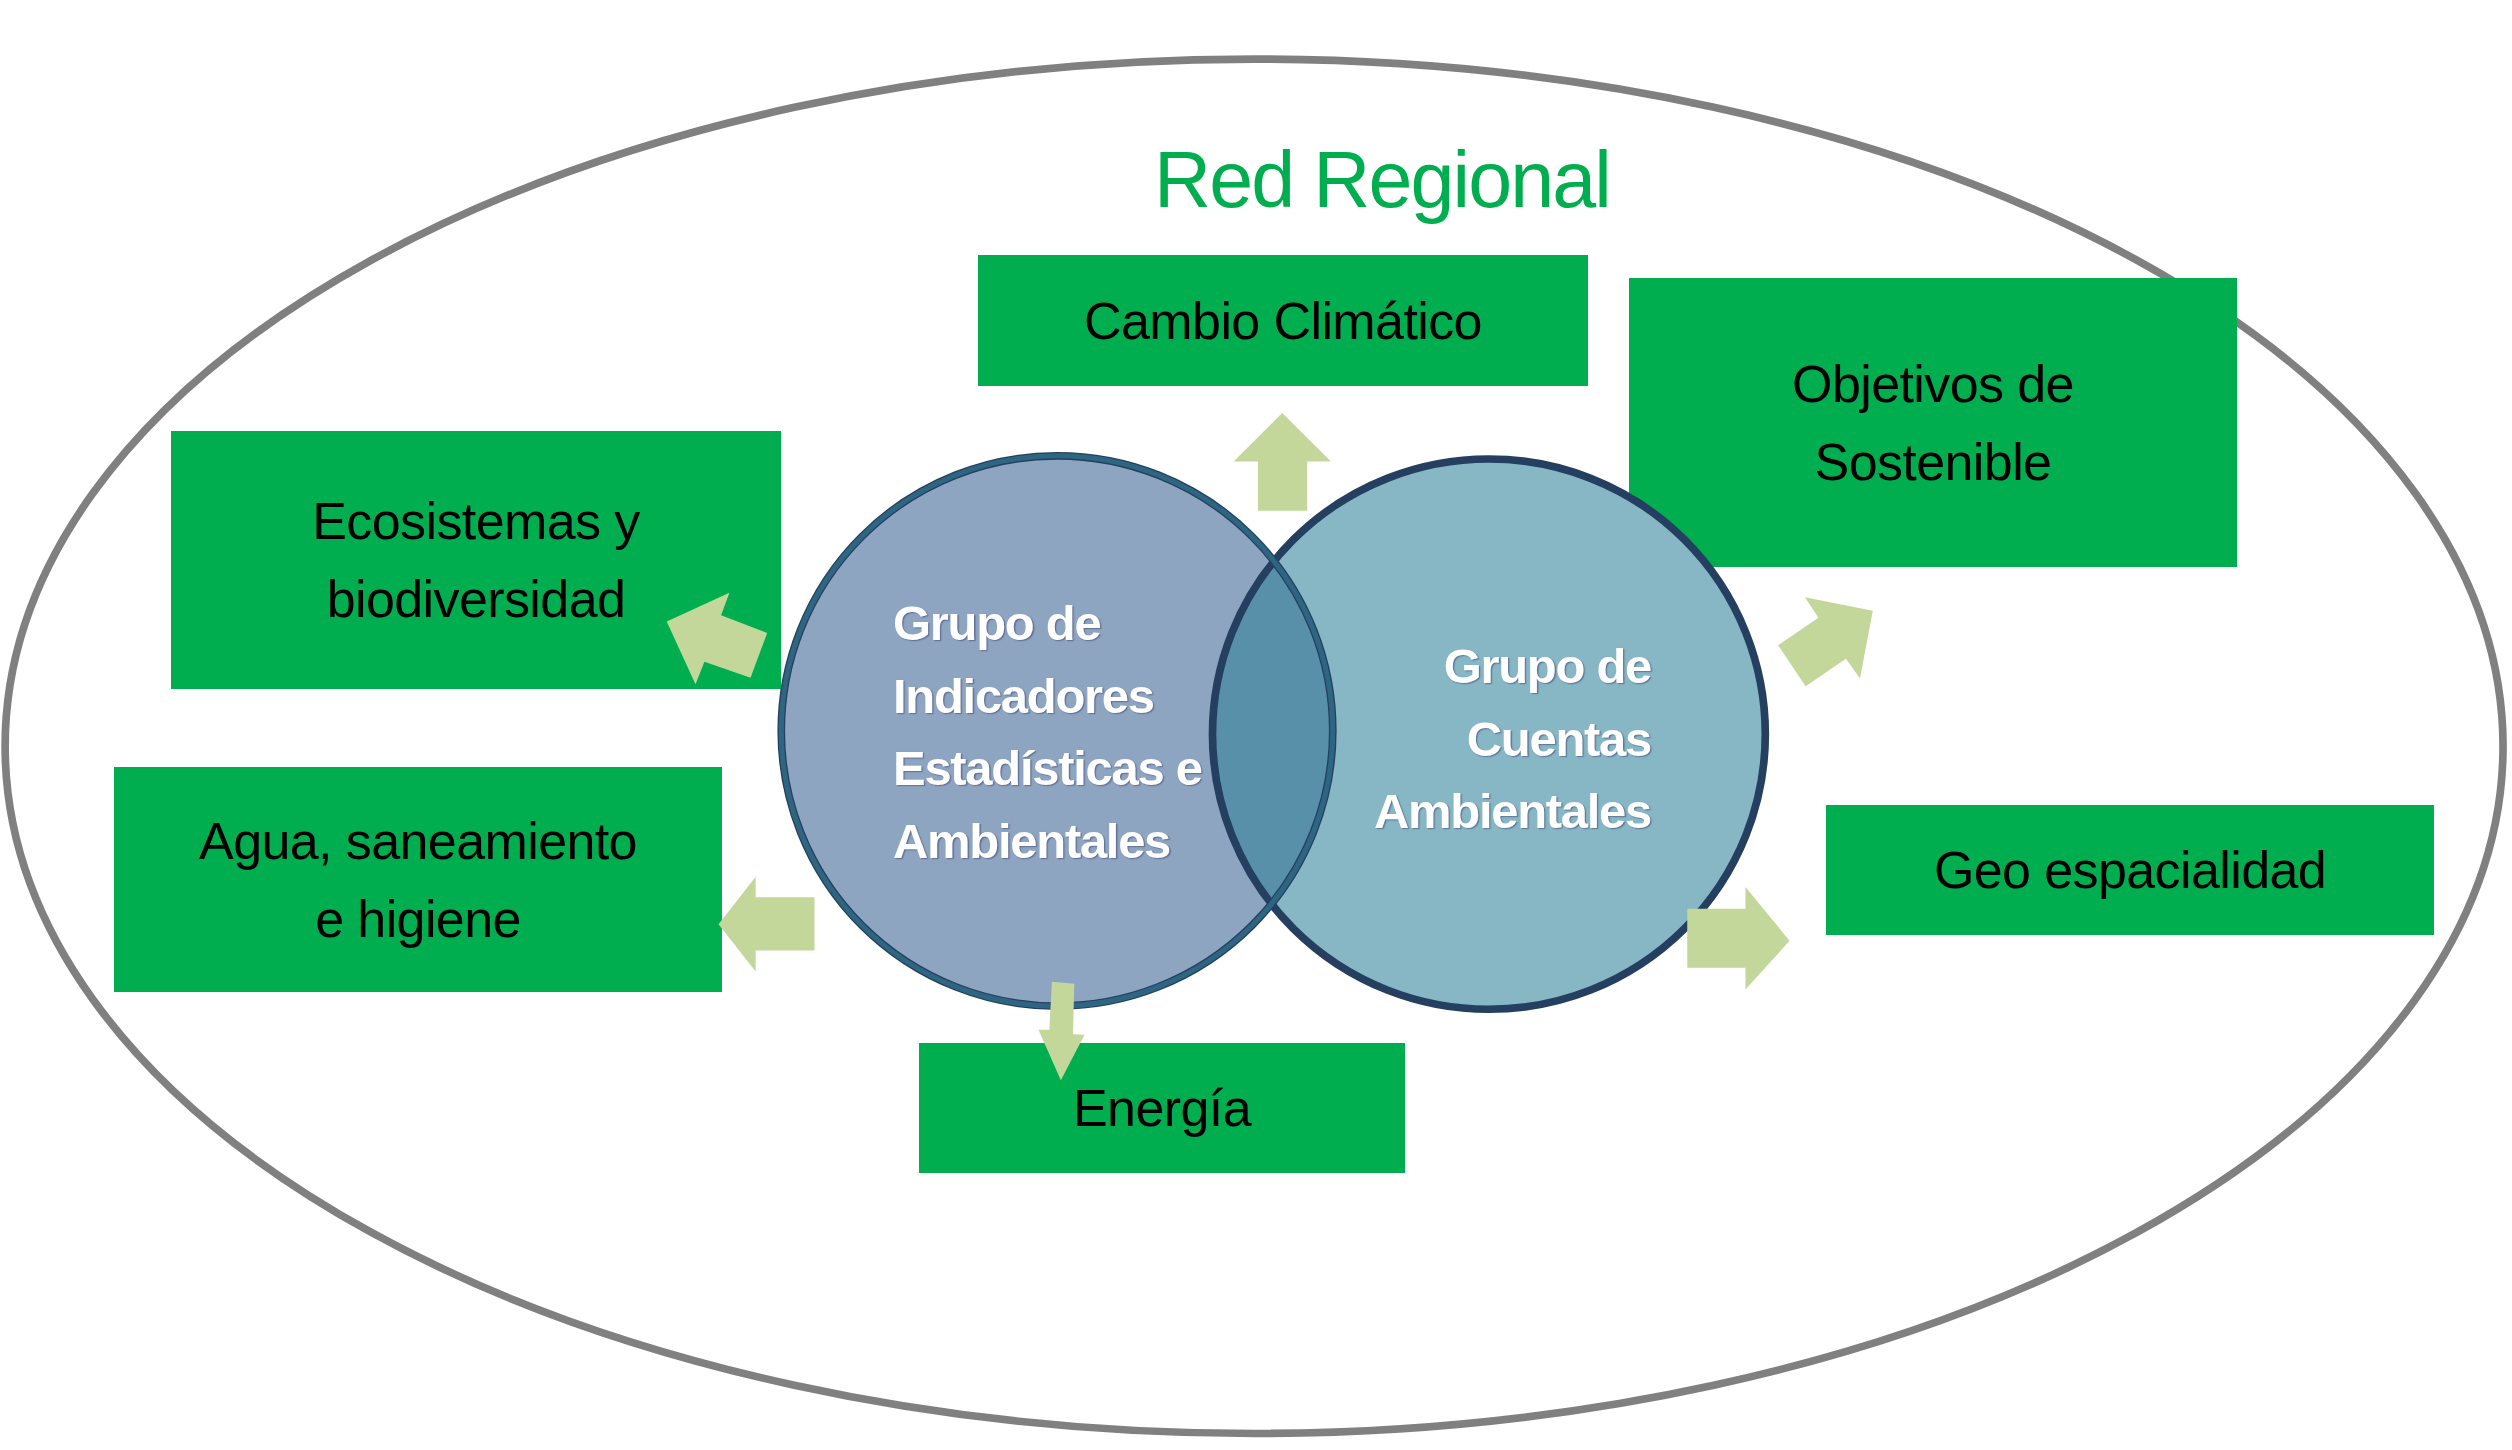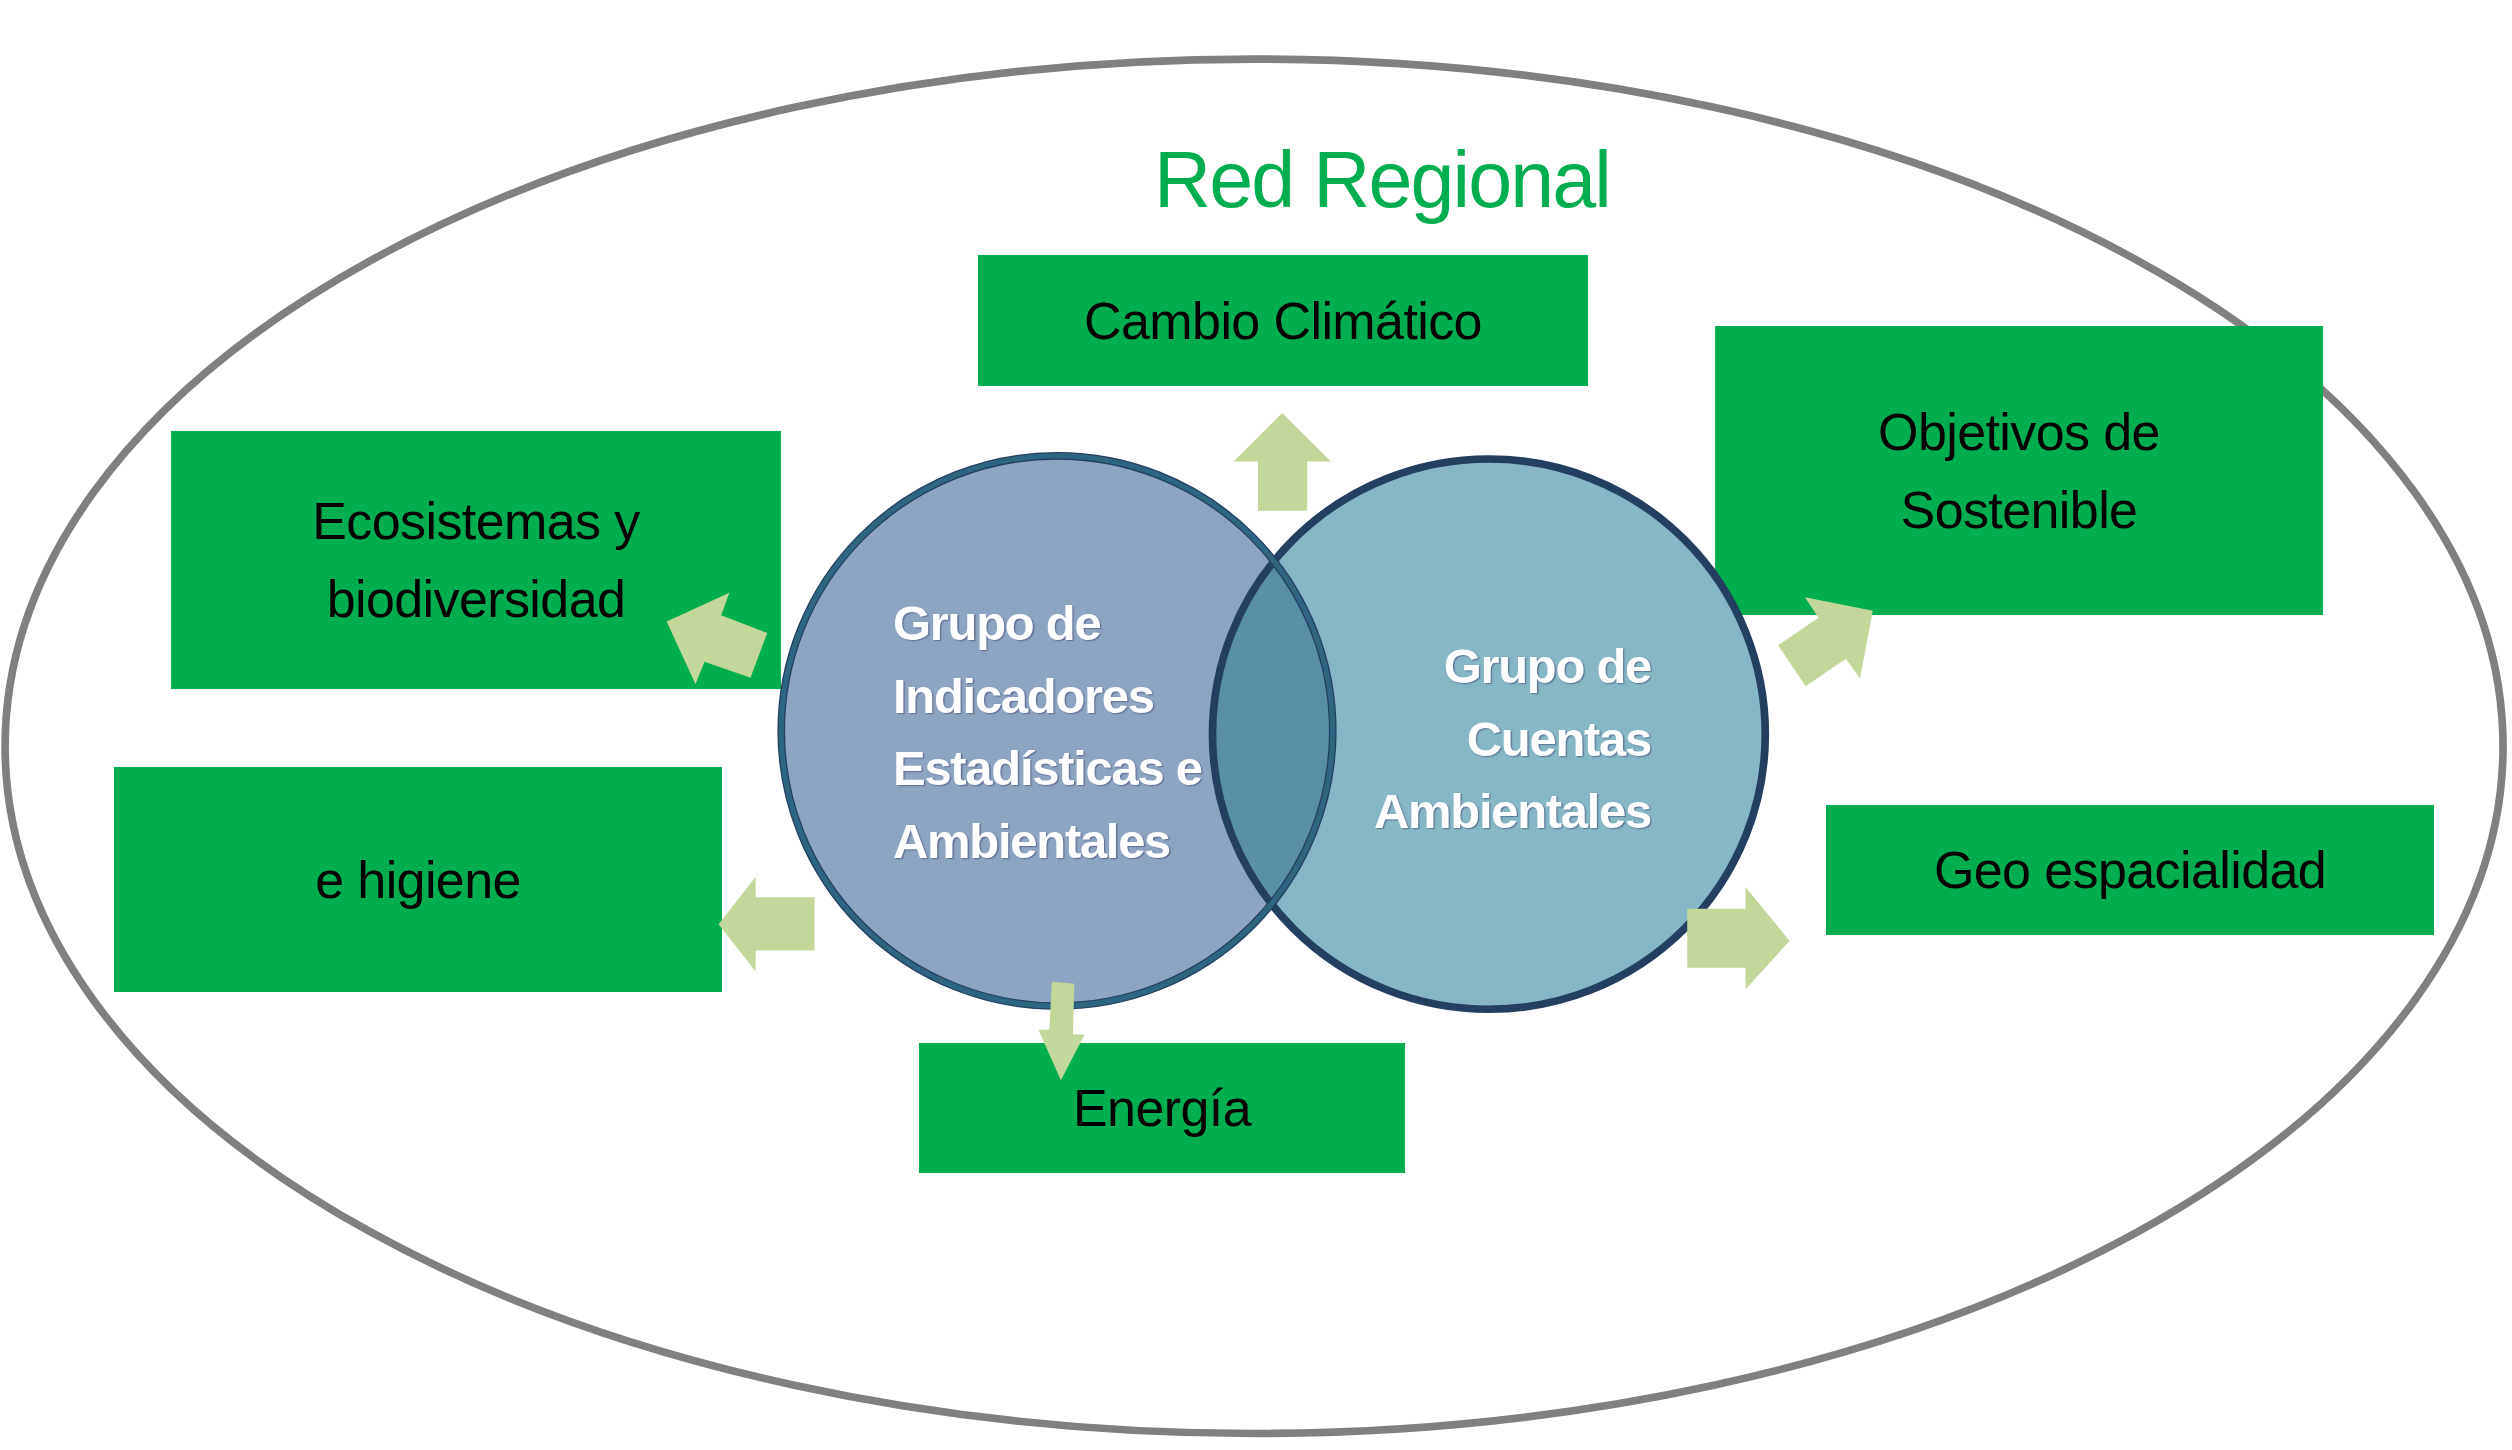--- a/index.html
+++ b/index.html
@@ -18,36 +18,37 @@
 </svg>
 
 <div class="title">Red Regional</div>
 
 <div class="box" style="left:978px; top:255px; width:610px; height:131px;">
   <div>
     <div>Cambio Climático</div>
   </div>
 </div>
 
-<div class="box" style="left:1715px; top:278px; width:608px; height:289px;margin-top:48px;">
+<div class="box" style="left:1629px; top:278px; width:608px; height:289px;">
   <div>
     <div>Objetivos de</div>
     <div>Sostenible</div>
   </div>
 </div>
 
 <div class="box" style="left:171px; top:431px; width:610px; height:258px;">
   <div>
     <div>Ecosistemas y</div>
     <div>biodiversidad</div>
   </div>
 </div>
 
 <div class="box" style="left:114px; top:767px; width:608px; height:225px;">
   <div>
+    <div>Agua, saneamiento</div>
     <div>e higiene</div>
   </div>
 </div>
 
 <div class="box" style="left:1826px; top:805px; width:608px; height:130px;">
   <div>
     <div>Geo espacialidad</div>
   </div>
 </div>
 

